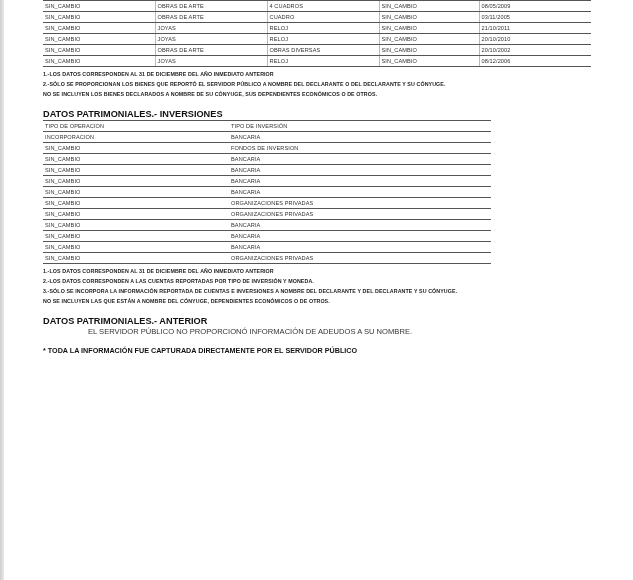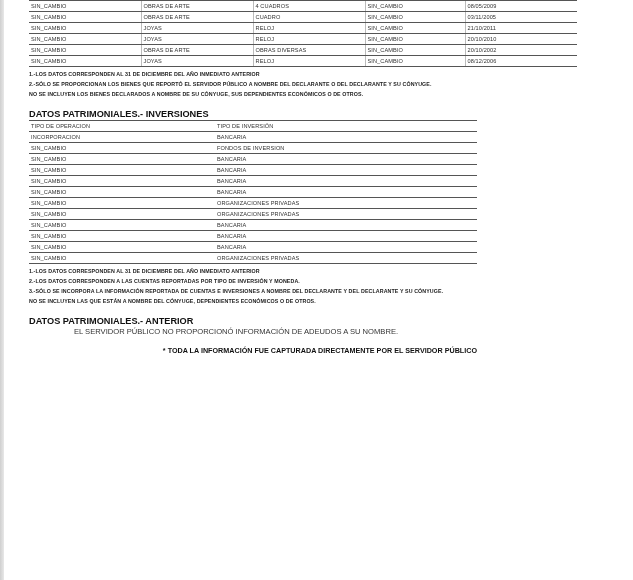--- a/index.html
+++ b/index.html
@@ -16,21 +16,21 @@
       color: #222;
     }
     .left-gutter {
       position: absolute;
       left: 0; top: 0;
       width: 4px; height: 580px;
       background: linear-gradient(to right, #cfcfcf, #e8e8e8);
     }
     .page {
       position: absolute;
-      left: 29px;
+      left: 43px;
       top: 0;
       width: 448px;
     }
     table.data {
       width: 448px;
       border-collapse: collapse;
       table-layout: fixed;
     }
     table.data td {
       font-size: 5.6px;
@@ -69,21 +69,20 @@
       line-height: 10px;
       white-space: nowrap;
       padding-left: 45px;
     }
     .footer-note {
       font-size: 7.2px;
       font-weight: bold;
       color: #111;
       margin-top: 9px;
       white-space: nowrap;
-      text-align: right;
     }
   </style>
 </head>
 <body>
 
 <div class="left-gutter"></div>
 
 <div class="page">
 
   <table class="data">

